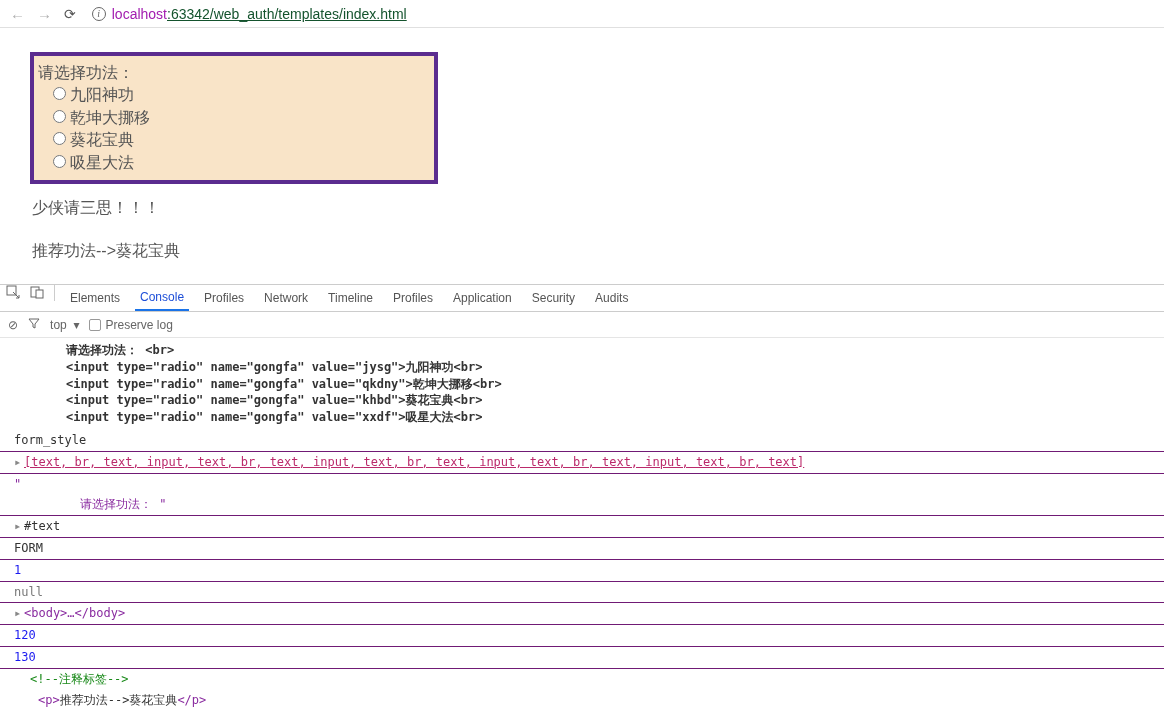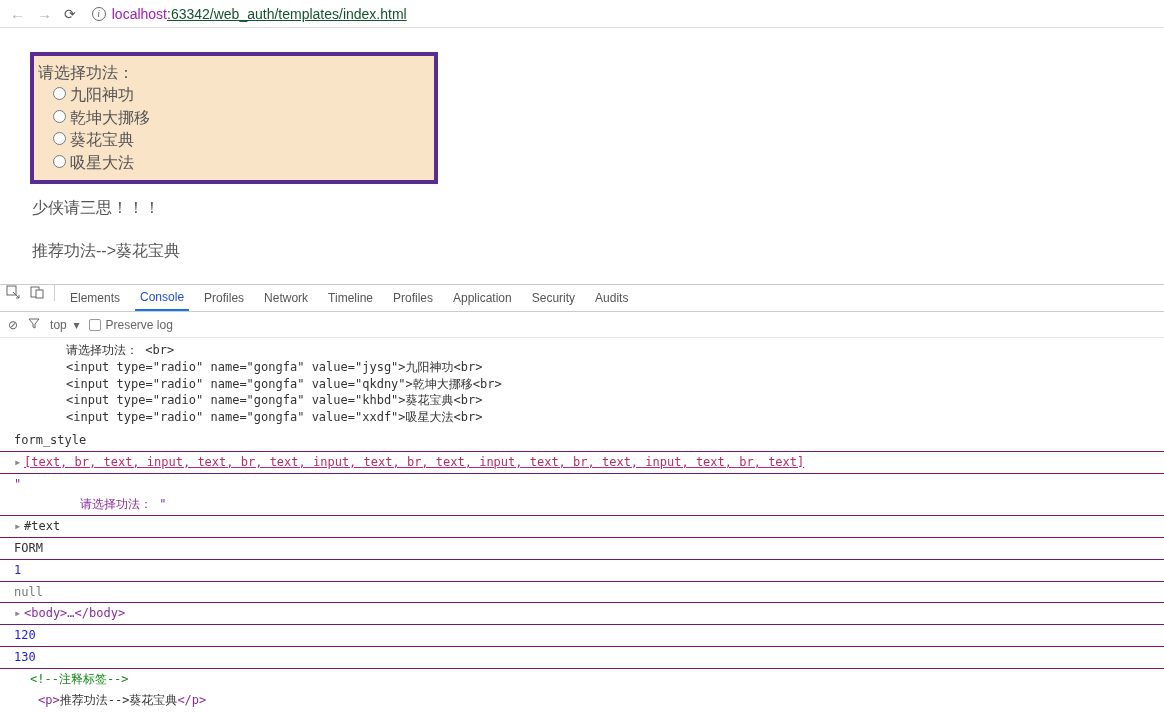--- a/index.html
+++ b/index.html
@@ -120,21 +120,21 @@
       font-family: Menlo, Consolas, monospace;
       font-size: 12px;
       line-height: 1.4;
       padding: 4px 0;
     }
     .cline {
       padding: 0 18px;
       white-space: pre;
     }
     .pad1 { padding-left: 66px; }
-    .darkish { color: #333; }
+    .darkish { color: #333; font-weight: bold; }
     .rose { color: #bb2a6b; text-decoration: underline; }
     .green { color: #1a8a1a; }
     .blue { color: #1a1af0; }
     .purplestr { color: #8a2ca0; }
     .item-row {
       padding: 2px 14px;
       border-bottom: 1px solid #701a75;
     }
     .item-row.nob { border-bottom: none; }
     .tri { color: #888; display:inline-block; width:10px;}

